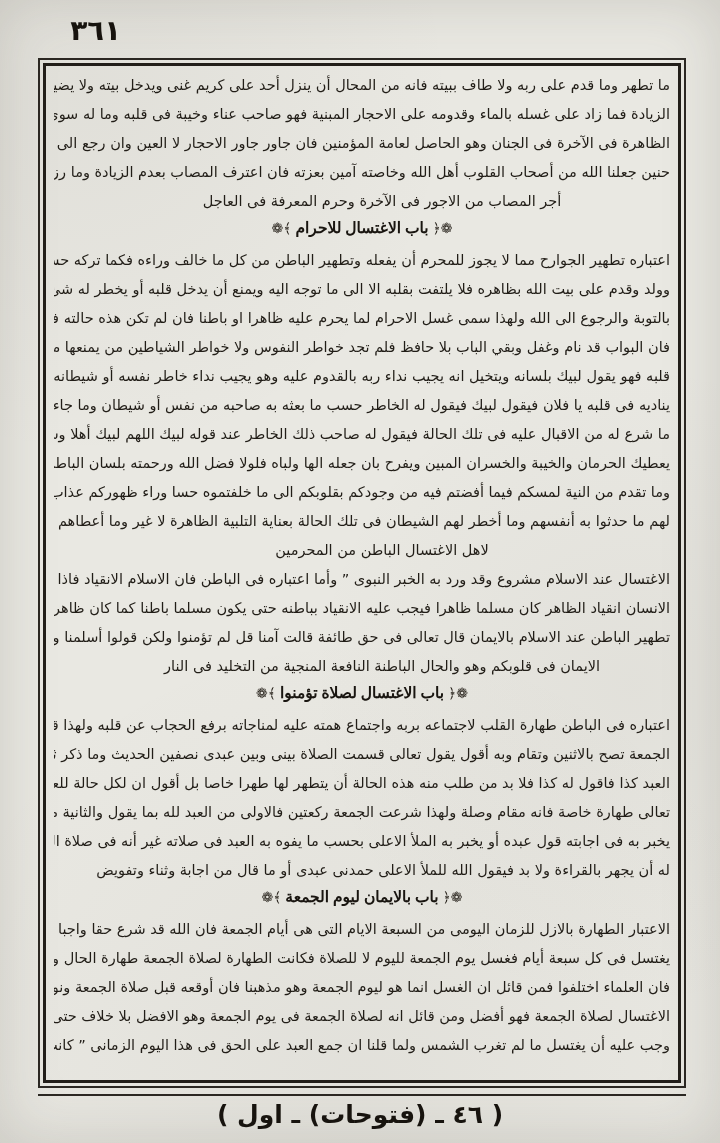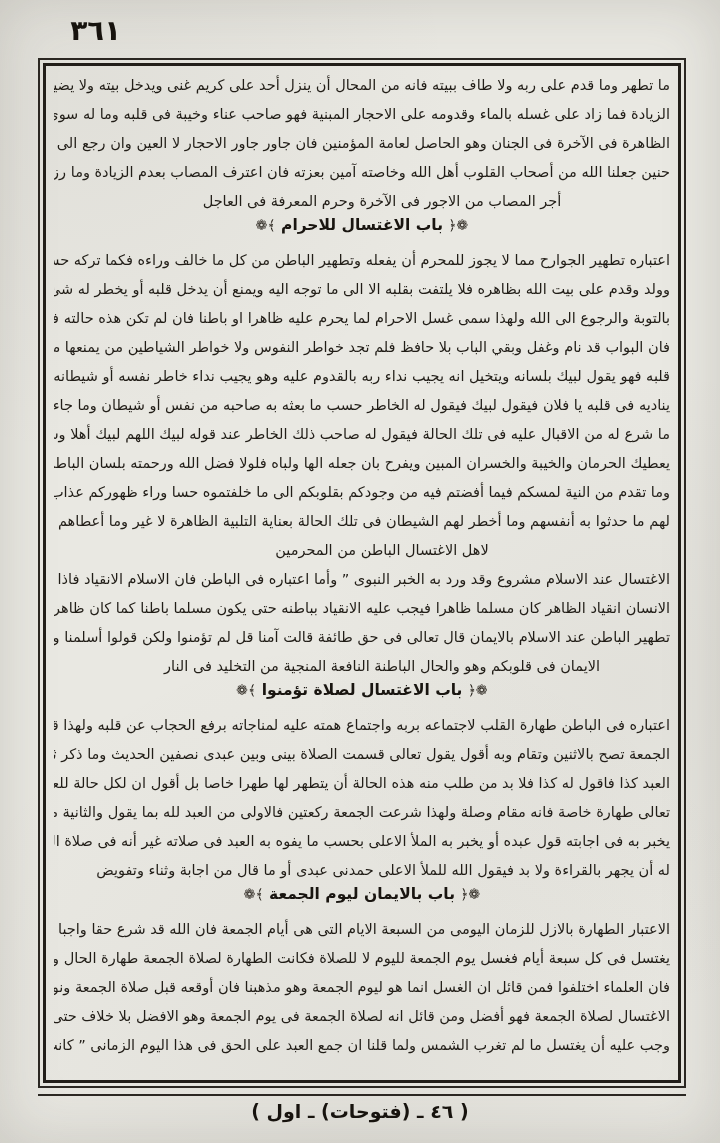--- a/index.html
+++ b/index.html
@@ -51,44 +51,45 @@
     overflow:hidden;
     color:#211d17;
   }
   .t-line.center{
     text-align:center;
     -moz-text-align-last:center;
     text-align-last:center;
     margin-left:40px;
   }
   .h-line{
-    height:30px;line-height:18px;
+    height:30px;line-height:23px;
     text-align:center;
     -moz-text-align-last:center;
     text-align-last:center;
     font-weight:bold;
     font-size:15.5px;
     color:#191510;
     white-space:nowrap;
     overflow:hidden;
+    font-family:Liberation Serif, serif;
   }
   .h-line .orn{font-weight:normal;font-size:14px;color:#26211a;}
   .bottom-rule{
     position:absolute;
     left:38px;top:1094px;
     width:648px;height:0;
     border-top:2px solid #2b2722;
   }
   .footer{
     position:absolute;
     left:0;top:1100px;
     width:100%;
     text-align:center;
     direction:rtl;
-    font-size:19px;
+    font-size:25px;
     font-weight:bold;
     color:#17130e;
     letter-spacing:1px;
   }
 </style>
 </head>
 <body>
 
 <div class="sheet">
   <div class="page-number">٣٦١</div>

